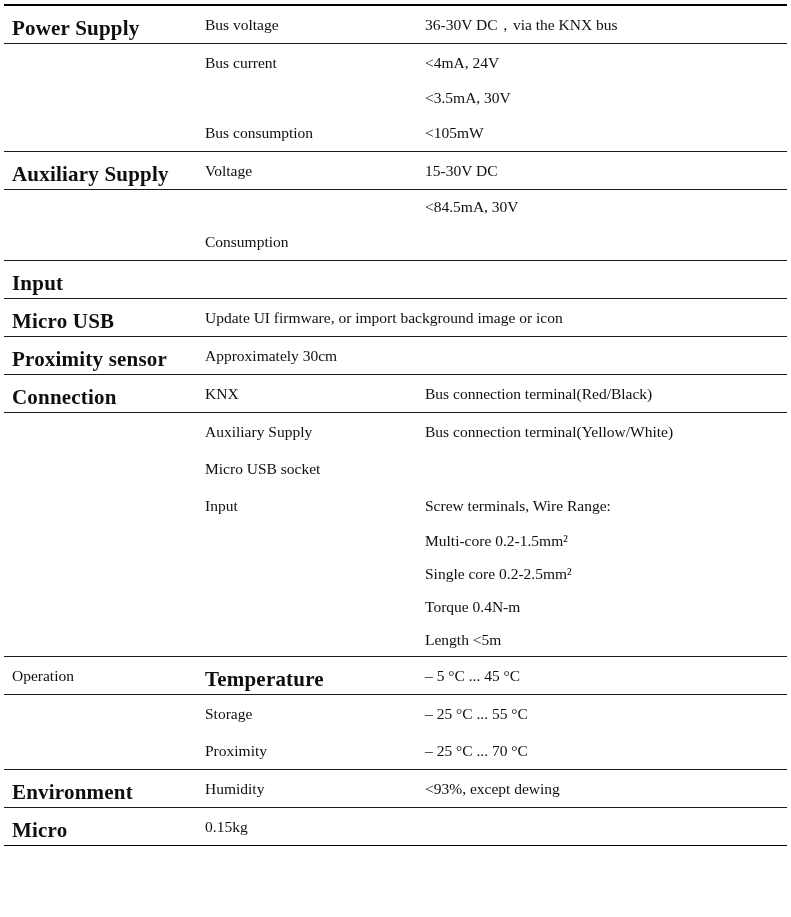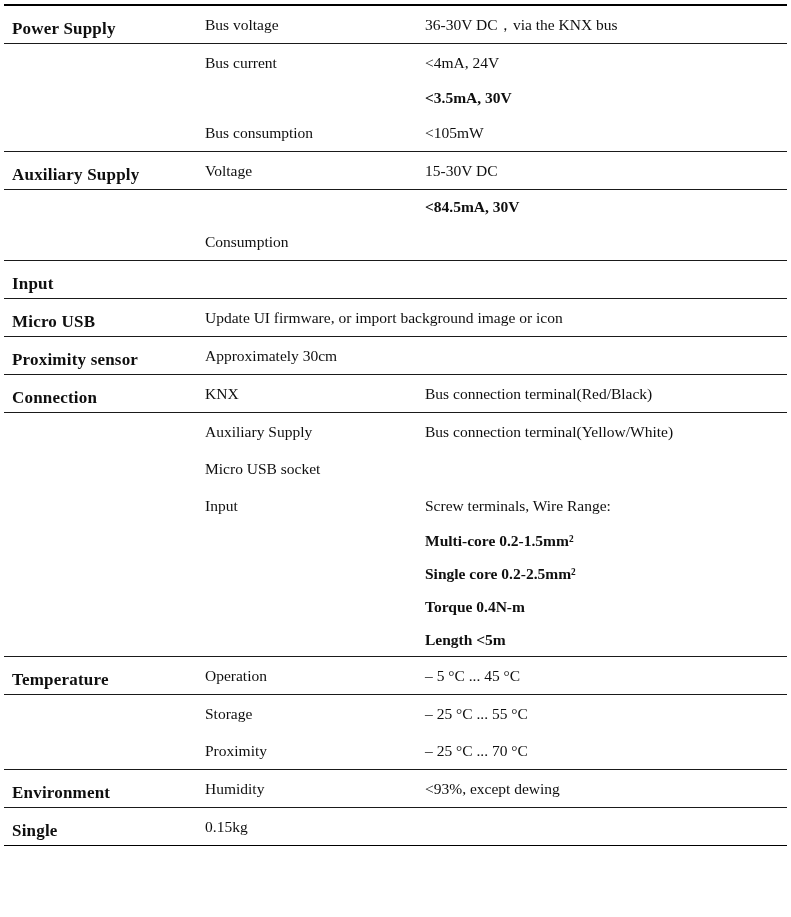--- a/index.html
+++ b/index.html
@@ -27,35 +27,34 @@
     border-top: none;
   }
   .row {
     display: grid;
     grid-template-columns: 193px 220px 1fr;
     min-height: 37px;
     align-items: center;
   }
   .row.compact {
     min-height: 33px;
-    font-weight: bold;
   }
   .row.divider {
     border-bottom: 1px solid #1a1a1a;
   }
   .cell {
     padding-left: 8px;
     padding-right: 4px;
     font-size: 15.5px;
     line-height: 1.25;
     white-space: nowrap;
   }
   .cell.c1 {
     font-weight: bold;
-    font-size: 17px;
+    font-size: 21px;
     letter-spacing: 0.2px;
     margin-top: 8px;
   }
   .cell.span2 {
     grid-column: 2 / 4;
   }
 </style>
 </head>
 <body>
 
@@ -153,22 +152,22 @@
           <div class="cell c3">Torque 0.4N-m</div>
         </div>
         <div class="row compact">
           <div class="cell c1"></div>
           <div class="cell c2"></div>
           <div class="cell c3">Length &lt;5m</div>
         </div>
       </div>
       <div class="section">
         <div class="row divider">
+          <div class="cell c2">Operation</div>
           <div class="cell c1">Temperature</div>
-          <div class="cell c2">Operation</div>
           <div class="cell c3">– 5 °C ... 45 °C</div>
         </div>
         <div class="row">
           <div class="cell c1"></div>
           <div class="cell c2">Storage</div>
           <div class="cell c3">– 25 °C ... 55 °C</div>
         </div>
         <div class="row">
           <div class="cell c1"></div>
           <div class="cell c2">Proximity</div>
@@ -177,19 +176,19 @@
       </div>
       <div class="section">
         <div class="row">
           <div class="cell c1">Environment</div>
           <div class="cell c2">Humidity</div>
           <div class="cell c3">&lt;93%, except dewing</div>
         </div>
       </div>
       <div class="section">
         <div class="row">
-          <div class="cell c1">Single</div>
+          <div class="cell c1">Micro</div>
           <div class="cell c2 span2">0.15kg</div>
         </div>
       </div>
     </div>
 
 </div>
 
 </body></html>

